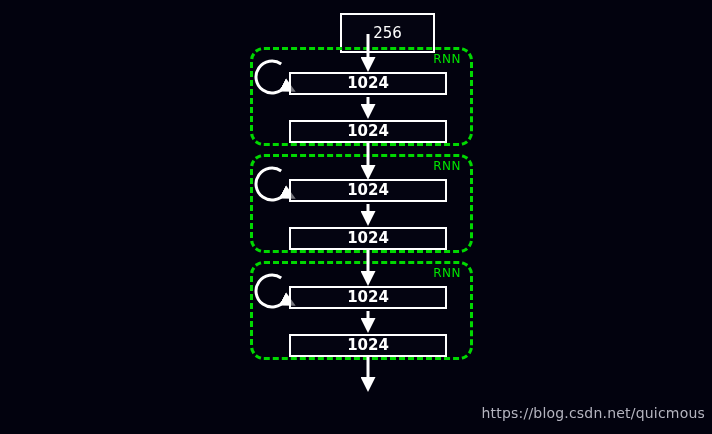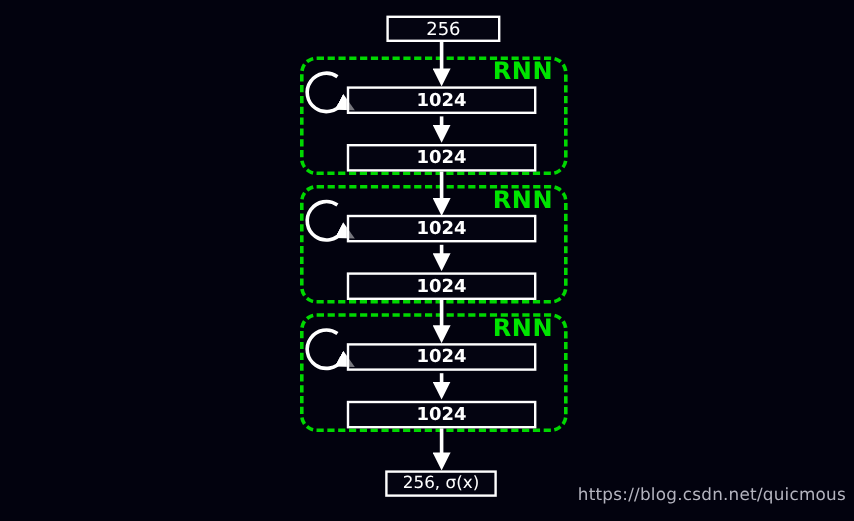--- a/index.html
+++ b/index.html
@@ -32,37 +32,37 @@
     border-radius: 14px;
   }
   .rnn-block.b1 { top: 47px; }
   .rnn-block.b2 { top: 154px; }
   .rnn-block.b3 { top: 261px; }
   .rnn-label {
     position: absolute;
     top: 0px;
     right: 9px;
     color: var(--block-label);
-    font-size: 20px;
-    font-weight: 700;
+    font-size: 12px;
+    font-weight: 400;
     letter-spacing: 0.5px;
     line-height: 19px;
   }
   .node {
     position: absolute;
     border: 2px solid var(--node-border);
     color: var(--text);
     font-size: 15px;
     display: flex;
     align-items: center;
     justify-content: center;
     background: rgba(8, 8, 20, 0.55);
     line-height: 1;
   }
-  .input-node  { left: 322px; top: 13px;  width: 95px; height: 22px; }
+  .input-node  { left: 340px; top: 13px;  width: 95px; height: 40px; }
   .output-node { left: 321px; top: 392px; width: 93px; height: 22px; font-size: 14px; }
   .layer-node  { left: 36px; width: 158px; height: 23px; font-weight: bold; }
   .layer-node.first  { top: 22px; }
   .layer-node.second { top: 70px; }
   .loop-icon {
     position: absolute;
     left: -4px;
     top: 1px;
     overflow: visible;
   }
@@ -129,17 +129,16 @@
 
   <div class="rnn-block b3">
     <span class="rnn-label">RNN</span>
     <svg class="loop-icon" width="46" height="46" viewBox="0 0 46 46">
       <path d="M32.2 12.9 A16 16 0 1 0 36.1 35.2" stroke="#ffffff" stroke-width="3" fill="none" marker-end="url(#loopAh)"></path>
     </svg>
     <div class="node layer-node first">1024</div>
     <div class="node layer-node second">1024</div>
   </div>
 
-  <div class="node output-node">256, σ(x)</div>
 
   <div class="watermark">https://blog.csdn.net/quicmous</div>
 
 </div>
 
 </body></html>

